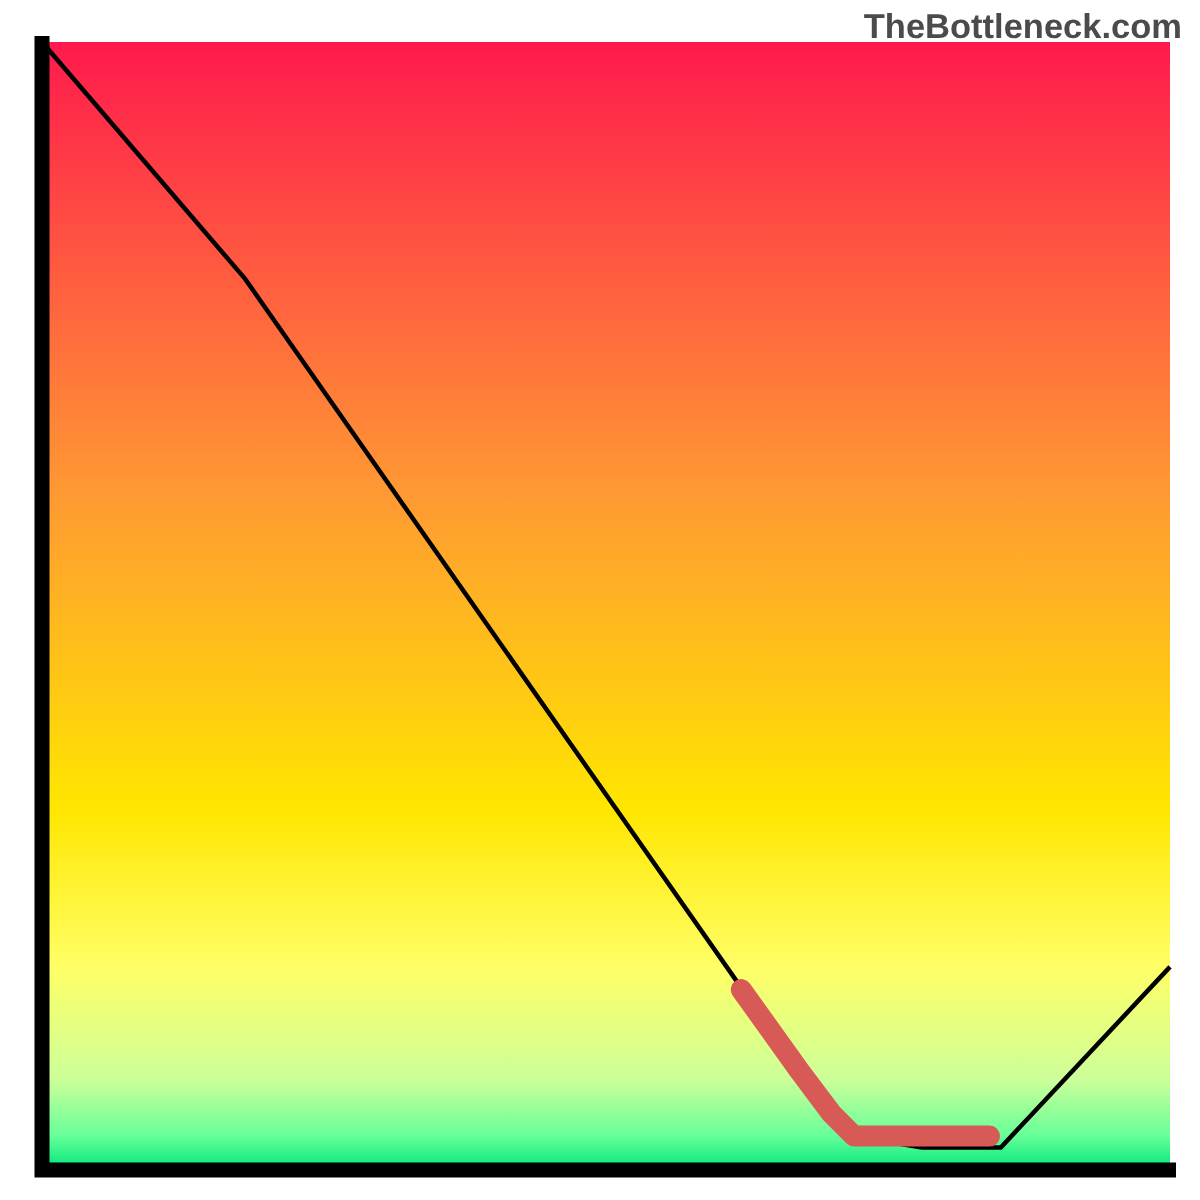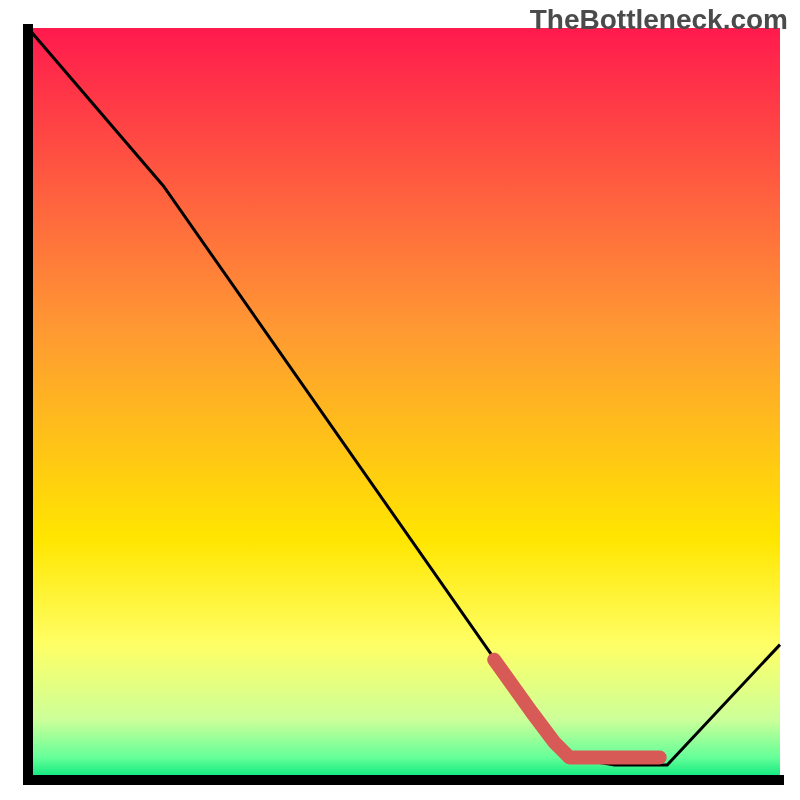--- a/index.html
+++ b/index.html
@@ -8,21 +8,21 @@
     width: 800px;
     height: 800px;
     position: relative;
     background: #ffffff;
     font-family: Arial, sans-serif;
   }
   .watermark {
     position: absolute;
     top: 4px;
     right: 12px;
-    font-size: 28px;
+    font-size: 23px;
     font-weight: bold;
     color: #4b4b4b;
     z-index: 10;
   }
   .plot-container {
     position: absolute;
     width: 800px;
     height: 800px;
   }
   svg {

